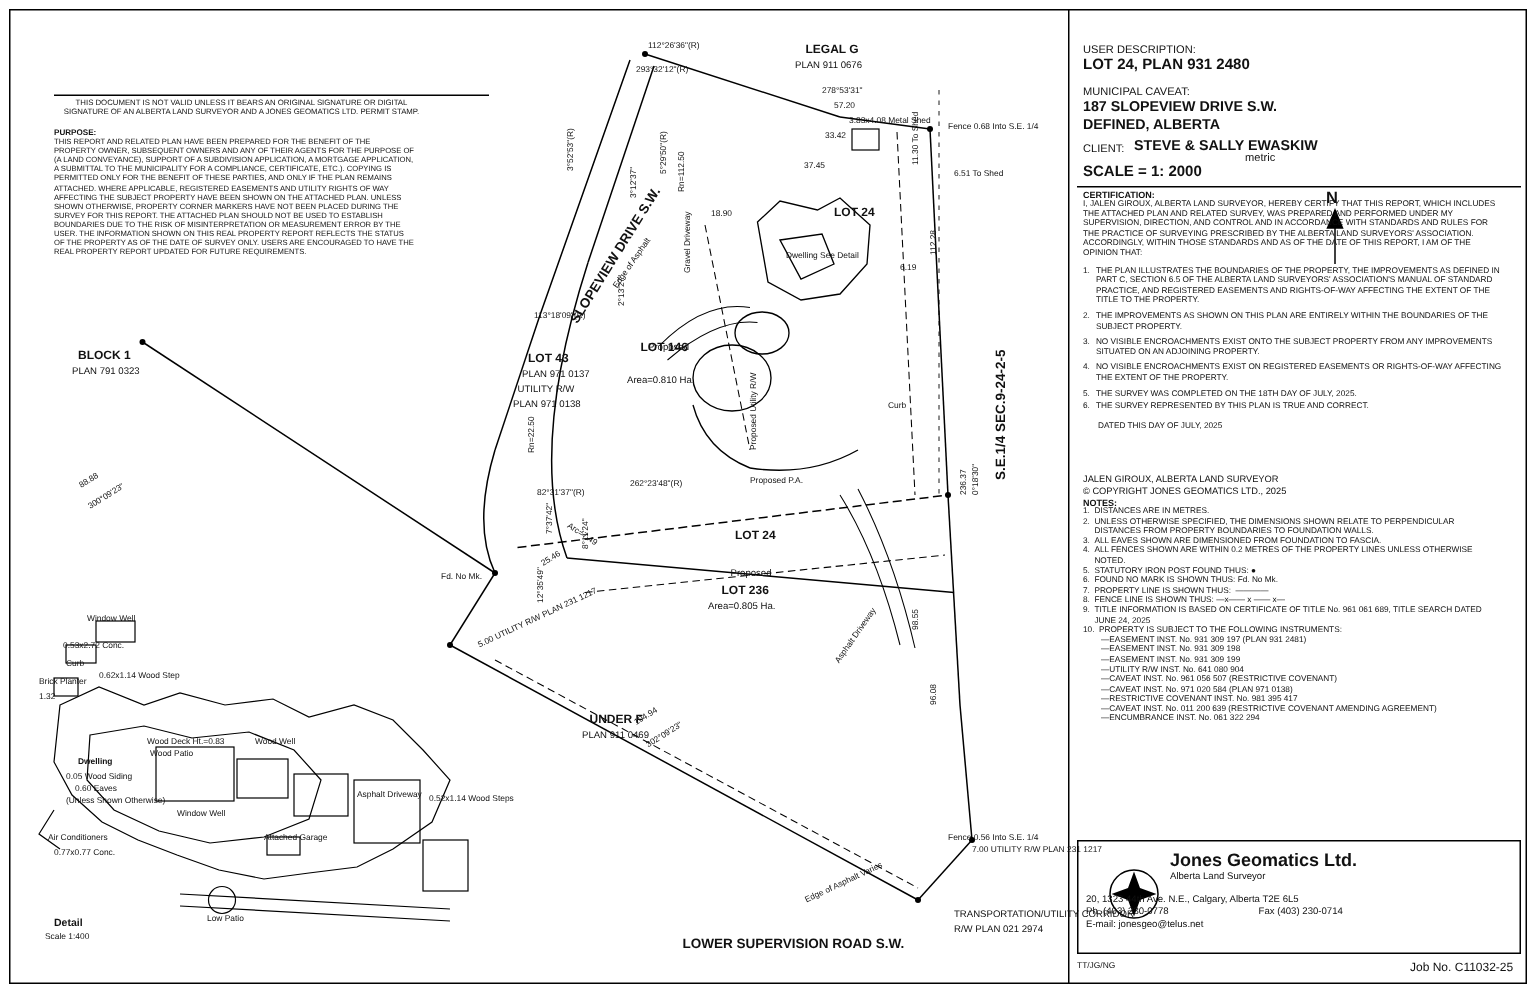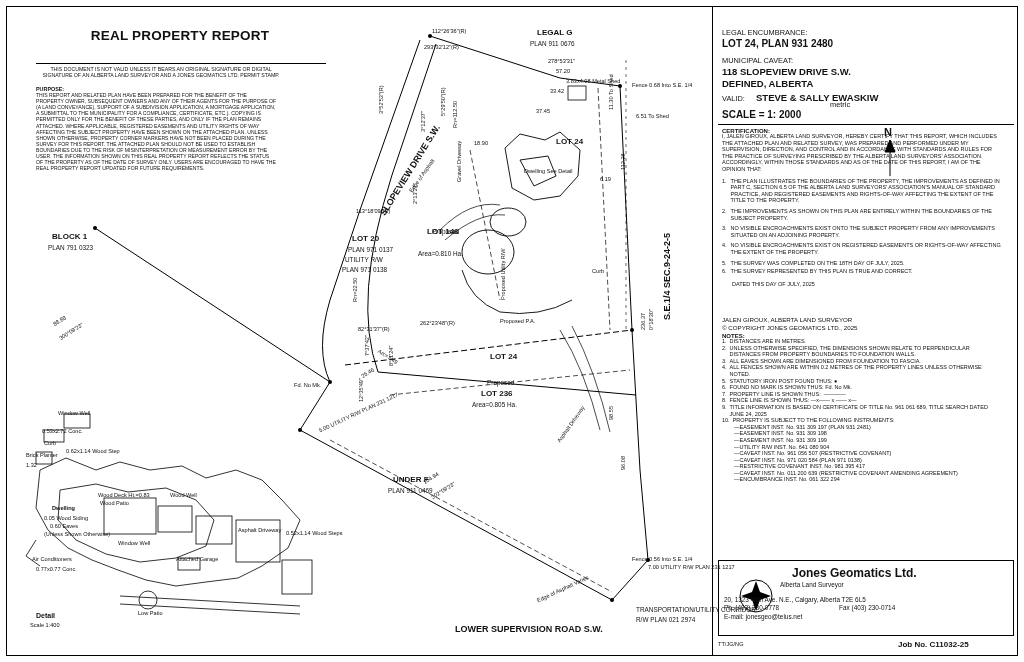--- a/index.html
+++ b/index.html
@@ -32,45 +32,44 @@
   .rp{position:absolute;font-size:7.4px;line-height:9px;}
   .rp.small{font-size:6.2px;line-height:7.4px;}
   .rp.b{font-weight:bold;}
   .hr{position:absolute;background:#000;height:1px;}
 
   .notes-list{position:absolute;left:722px;top:338px;width:280px;font-size:5.5px;line-height:6.6px;}
   .cert-list{position:absolute;left:722px;top:133px;width:282px;font-size:5.5px;line-height:6.6px;}
 
   
   .compbox{position:absolute;left:718px;top:560px;width:296px;height:76px;border:1px solid #000;box-sizing:border-box;}
-  .comp-name{position:absolute;left:780px;top:566px;font-weight:bold;font-size:12px;margin-left:12px;}
+  .comp-name{position:absolute;left:780px;top:566px;font-weight:bold;font-size:12px;}
   .comp-sub{position:absolute;left:780px;top:581px;font-size:6.4px;}
   .comp-addr{position:absolute;left:724px;top:596px;font-size:6.4px;line-height:8.4px;width:286px;}
-  .jobno{position:absolute;left:898px;top:640px;font-weight:bold;font-size:8px;}
+  .jobno{position:absolute;left:940px;top:640px;font-weight:normal;font-size:8px;}
   .ttid{position:absolute;left:718px;top:641px;font-size:5.6px;}
 
   
   .compass-n{position:absolute;left:884px;top:126px;font-weight:bold;font-size:11px;}
 
   
   .detailbox{position:absolute;left:36px;top:612px;font-size:7px;font-weight:bold;}
   .detailscale{position:absolute;left:30px;top:622px;font-size:5.6px;font-weight:normal;}
 
   svg{position:absolute;left:0;top:0;}
 </style>
 </head>
 <body>
 
 <div id="sheet">
 
   <div class="border-outer"></div>
   <div class="vline"></div>
 
   <div class="title-main">
-    <div>REAL PROPERTY REPORT</div>
   </div>
   <div class="title-underline"></div>
   <div class="note-small">THIS DOCUMENT IS NOT VALID UNLESS IT BEARS AN ORIGINAL SIGNATURE OR DIGITAL SIGNATURE OF AN ALBERTA LAND SURVEYOR AND A JONES GEOMATICS LTD. PERMIT STAMP.</div>
   <div class="purpose">
     <b>PURPOSE:</b><br>
     <span>THIS REPORT AND RELATED PLAN HAVE BEEN PREPARED FOR THE BENEFIT OF THE PROPERTY OWNER, SUBSEQUENT OWNERS AND ANY OF THEIR AGENTS FOR THE PURPOSE OF (A LAND CONVEYANCE), SUPPORT OF A SUBDIVISION APPLICATION, A MORTGAGE APPLICATION, A SUBMITTAL TO THE MUNICIPALITY FOR A COMPLIANCE, CERTIFICATE, ETC.). COPYING IS PERMITTED ONLY FOR THE BENEFIT OF THESE PARTIES, AND ONLY IF THE PLAN REMAINS ATTACHED. WHERE APPLICABLE, REGISTERED EASEMENTS AND UTILITY RIGHTS OF WAY AFFECTING THE SUBJECT PROPERTY HAVE BEEN SHOWN ON THE ATTACHED PLAN. UNLESS SHOWN OTHERWISE, PROPERTY CORNER MARKERS HAVE NOT BEEN PLACED DURING THE SURVEY FOR THIS REPORT. THE ATTACHED PLAN SHOULD NOT BE USED TO ESTABLISH BOUNDARIES DUE TO THE RISK OF MISINTERPRETATION OR MEASUREMENT ERROR BY THE USER. THE INFORMATION SHOWN ON THIS REAL PROPERTY REPORT REFLECTS THE STATUS OF THE PROPERTY AS OF THE DATE OF SURVEY ONLY. USERS ARE ENCOURAGED TO HAVE THE REAL PROPERTY REPORT UPDATED FOR FUTURE REQUIREMENTS.</span>
   </div>
 
   <svg width="1024" height="662">
 
@@ -174,21 +173,21 @@
 
   <div class="lbl b" style="left:537px;top:28px;">LEGAL G</div>
   <div class="lbl tiny7" style="left:530px;top:40px;">PLAN 911 0676</div>
 
   <div class="lbl b" style="left:52px;top:232px;">BLOCK 1</div>
   <div class="lbl tiny7" style="left:48px;top:244px;">PLAN 791 0323</div>
 
   <div class="lbl b" style="left:393px;top:475px;">UNDER F</div>
   <div class="lbl tiny7" style="left:388px;top:487px;">PLAN 911 0469</div>
 
-  <div class="lbl b" style="left:352px;top:234px;">LOT 20</div>
+  <div class="lbl b" style="left:352px;top:234px;">LOT 43</div>
   <div class="lbl tiny7" style="left:348px;top:246px;">PLAN 971 0137</div>
   <div class="lbl tiny7" style="left:345px;top:256px;">UTILITY R/W</div>
   <div class="lbl tiny7" style="left:342px;top:266px;">PLAN 971 0138</div>
 
   <div class="lbl b" style="left:556px;top:137px;">LOT 24</div>
   <div class="lbl b" style="left:490px;top:352px;">LOT 24</div>
 
   <div class="lbl tiny7" style="left:432px;top:228px;">Proposed</div>
   <div class="lbl b" style="left:427px;top:227px;">LOT 146</div>
   <div class="lbl tiny7" style="left:418px;top:250px;">Area=0.810 Ha.</div>
@@ -270,26 +269,26 @@
   <div class="lbl tiny" style="left:238px;top:527px;">Asphalt Driveway</div>
   <div class="lbl tiny" style="left:286px;top:530px;">0.52x1.14 Wood Steps</div>
   <div class="lbl tiny" style="left:32px;top:556px;">Air Conditioners</div>
   <div class="lbl tiny" style="left:36px;top:566px;">0.77x0.77 Conc.</div>
   <div class="lbl tiny" style="left:26px;top:462px;">1.32</div>
   <div class="lbl tiny" style="left:26px;top:452px;">Brick Planter</div>
   <div class="lbl tiny" style="left:44px;top:440px;">Curb</div>
   <div class="lbl tiny" style="left:138px;top:610px;">Low Patio</div>
   <div class="lbl tiny" style="left:200px;top:596px;"></div>
 
-  <div class="rp" style="left:722px;top:28px;">LEGAL  ENCUMBRANCE:</div>
+  <div class="rp" style="left:722px;top:28px;">USER  DESCRIPTION:</div>
   <div class="rp b" style="left:722px;top:39px;font-size:10px;">LOT 24, PLAN 931 2480</div>
   <div class="rp" style="left:722px;top:56px;">MUNICIPAL  CAVEAT:</div>
-  <div class="rp b" style="left:722px;top:67px;font-size:9.5px;">118 SLOPEVIEW DRIVE S.W.</div>
+  <div class="rp b" style="left:722px;top:67px;font-size:9.5px;">187 SLOPEVIEW DRIVE S.W.</div>
   <div class="rp b" style="left:722px;top:79px;font-size:9.5px;">DEFINED, ALBERTA</div>
-  <div class="rp" style="left:722px;top:94px;">VALID:</div>
+  <div class="rp" style="left:722px;top:94px;">CLIENT:</div>
   <div class="rp b" style="left:756px;top:93px;font-size:9.5px;">STEVE &amp; SALLY EWASKIW</div>
   <div class="rp b" style="left:722px;top:110px;font-size:10px;">SCALE  =  1: 2000</div>
   <div class="rp" style="left:830px;top:100px;">metric</div>
   <div class="hr" style="left:718px;top:124px;width:296px;"></div>
 
   <div class="rp b" style="left:722px;top:127px;font-size:6px;">CERTIFICATION:</div>
   <div class="cert-list">
     <div style="margin-bottom:5px;">I, JALEN GIROUX, ALBERTA LAND SURVEYOR, HEREBY CERTIFY THAT THIS REPORT, WHICH INCLUDES THE ATTACHED PLAN AND RELATED SURVEY, WAS PREPARED AND PERFORMED UNDER MY SUPERVISION, DIRECTION, AND CONTROL AND IN ACCORDANCE WITH STANDARDS AND RULES FOR THE PRACTICE OF SURVEYING PRESCRIBED BY THE ALBERTA LAND SURVEYORS' ASSOCIATION. ACCORDINGLY, WITHIN THOSE STANDARDS AND AS OF THE DATE OF THIS REPORT, I AM OF THE OPINION THAT:</div>
     <div style="display:flex;gap:4px;margin-bottom:4px;">
         <span>1.</span>

